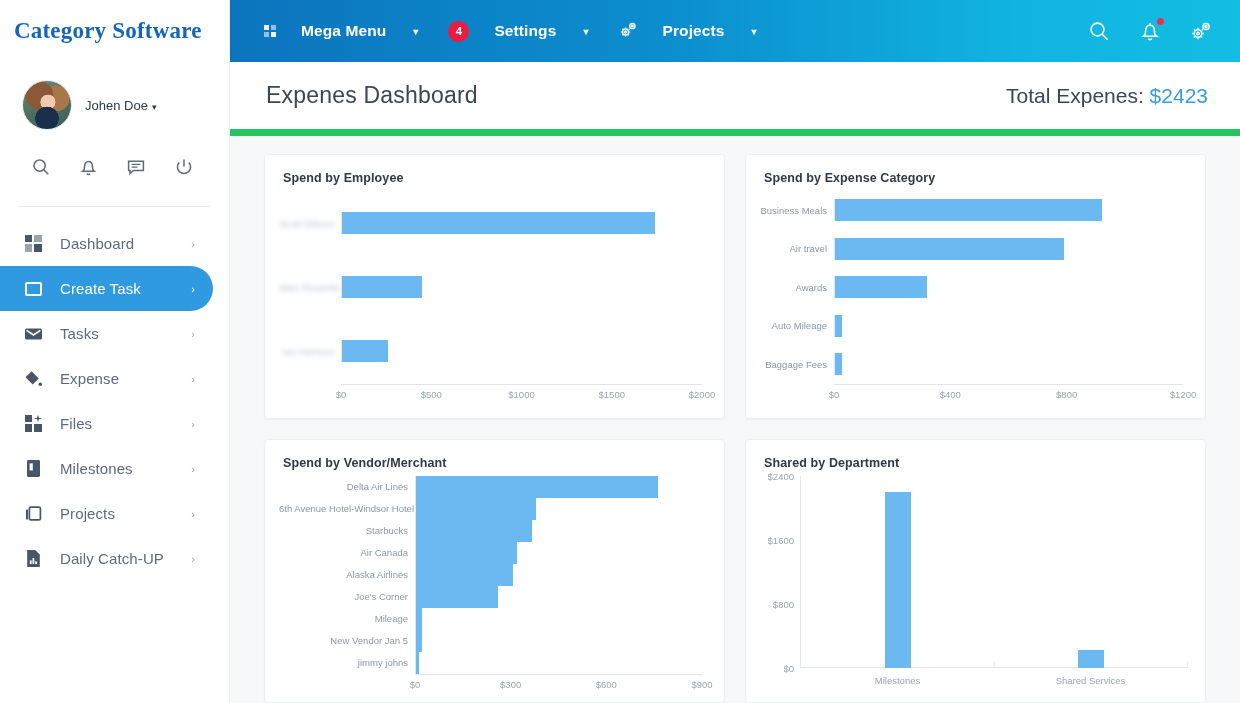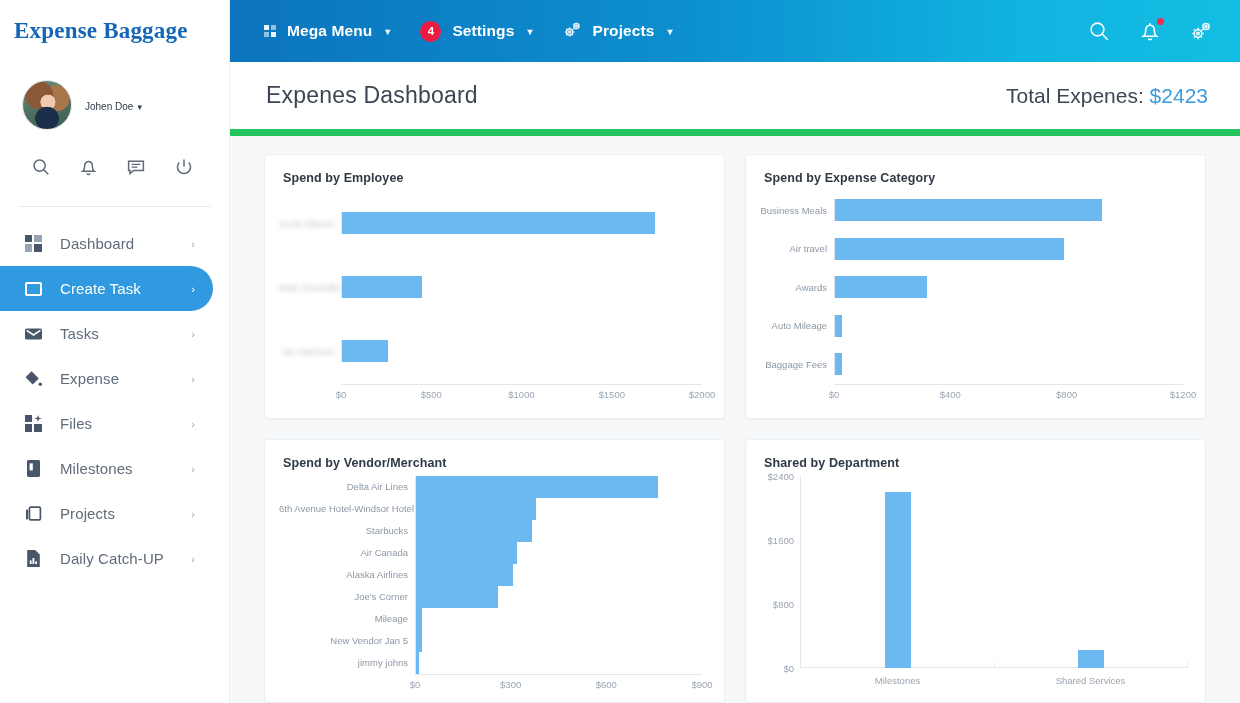--- a/index.html
+++ b/index.html
@@ -24,21 +24,21 @@
     font-family: "Liberation Serif", serif;
     font-weight: bold; font-size: 23px; color: #1565b8;
     letter-spacing: .2px; white-space: nowrap;
   }
   .navbar {
     flex: 1; background: linear-gradient(90deg, #0c74be 0%, #0c8fcf 45%, #10b4e0 78%, #13bde3 100%);
     display: flex; align-items: center; padding-left: 34px; padding-right: 18px;
   }
   .nav-items { display: flex; align-items: center; gap: 30px; }
   .nav-item {
-    display: flex; align-items: center; gap: 11px;
+    display: flex; align-items: center; gap: 25px;
     color: #fff; font-size: 15.5px; font-weight: bold;
     cursor: pointer; white-space: nowrap; letter-spacing: .1px;
   }
   .nav-caret { font-size: 10px; opacity: .92; margin-left: 2px; }
   .nav-badge {
     width: 21px; height: 21px; border-radius: 50%; background: #ec1c41;
     color: #fff; font-size: 11.5px; font-weight: bold;
     display: flex; align-items: center; justify-content: center;
   }
   .nav-right { margin-left: auto; display: flex; align-items: center; gap: 26px; padding-right: 8px; }
@@ -64,21 +64,21 @@
   .avatar {
     width: 50px; height: 50px; border-radius: 50%;
     background:
       radial-gradient(circle at 50% 78%, #1b2f4a 0 26%, rgba(27,47,74,0) 27%),
       radial-gradient(circle at 52% 44%, #f0c9ae 0 20%, rgba(240,201,174,0) 21%),
       radial-gradient(circle at 34% 30%, #8a5a38 0 30%, rgba(138,90,56,0) 31%),
       radial-gradient(circle at 70% 36%, #a9754a 0 28%, rgba(169,117,74,0) 29%),
       linear-gradient(160deg, #6d8d7a 0%, #4e6f60 55%, #3b5d55 100%);
     border: 1px solid #e4e8ec; flex: 0 0 50px;
   }
-  .profile-name { font-size: 10px; color: #2e3a46; font-weight: normal; }
+  .profile-name { font-size: 13px; color: #2e3a46; font-weight: normal; }
   .profile-caret { font-size: 9px; color: #2e3a46; margin-left: 4px; }
   .quick-icons {
     display: flex; align-items: center; justify-content: space-between;
     padding: 26px 34px 0 30px;
   }
   .qi { cursor: pointer; color: #5f6b7a; }
   .divider { height: 1px; background: #e9ecef; margin: 24px 18px 0 18px; }
 
   .menu { padding-top: 14px; display: flex; flex-direction: column; }
   .menu-item {
@@ -168,21 +168,21 @@
   }
   .vsep { position: absolute; width: 1px; background: #e8ecef; }
 </style>
 </head>
 <body>
 
 <div class="app">
 
   <div class="topbar">
     <div class="brand">
-      <span class="brand-title">Expense Baggage</span>
+      <span class="brand-title">Category Software</span>
     </div>
     <div class="navbar">
       <div class="nav-items">
 
         <div class="nav-item">
           <span class="icon-grid-nav">
             <i></i>
               <i class="dim"></i>
               <i class="dim"></i>
               <i></i>

